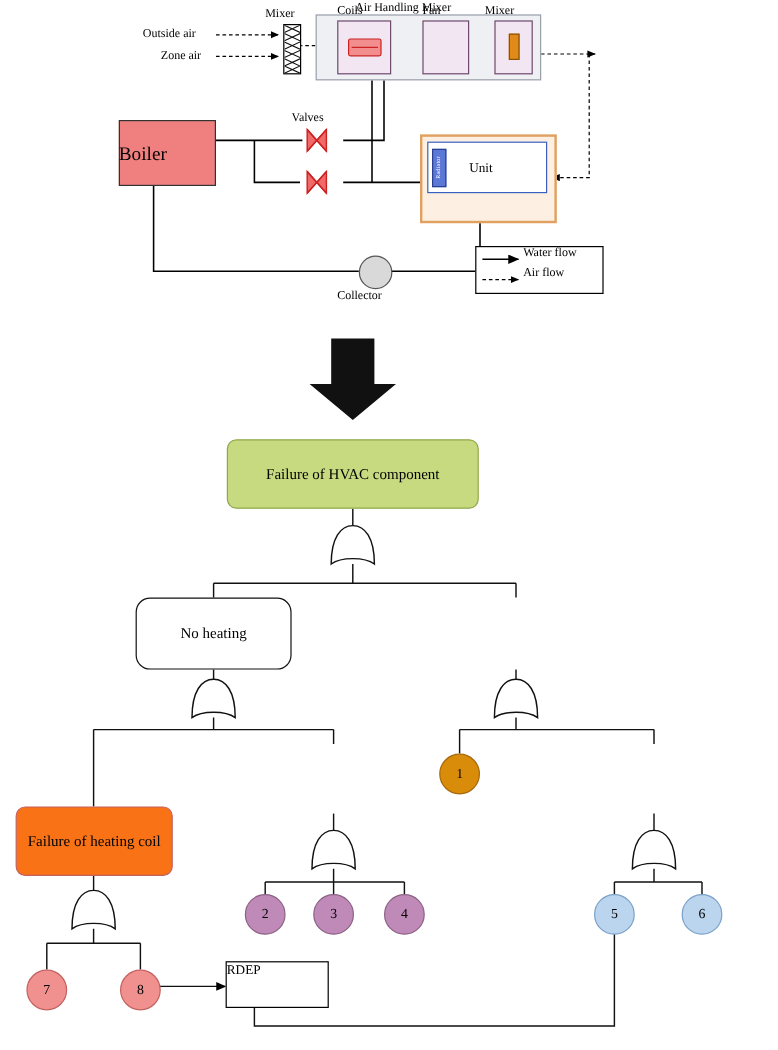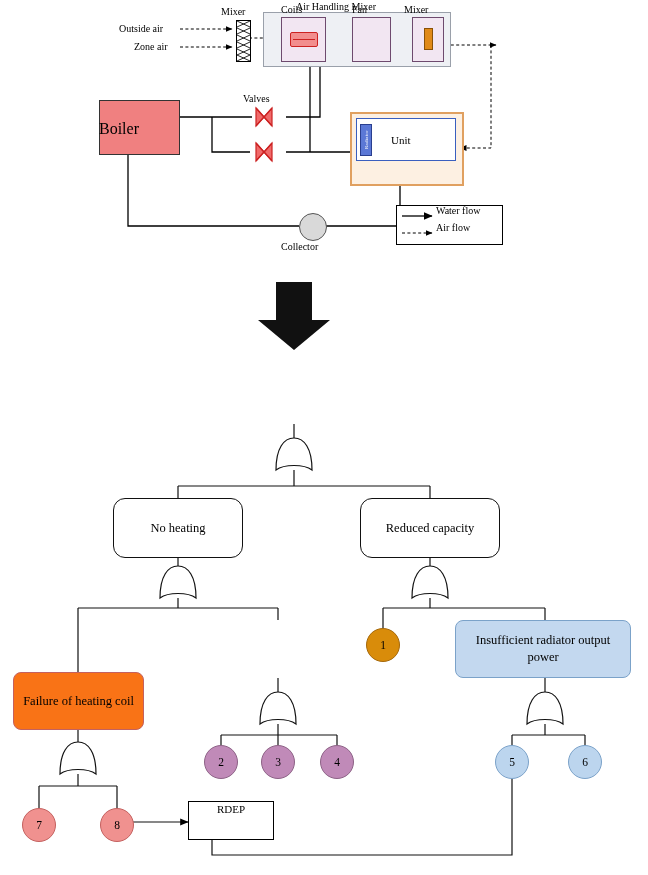--- a/index.html
+++ b/index.html
@@ -162,21 +162,20 @@
   .basic.blue   { background: #bcd5ee; border-color: #7ba2c9; }
   .basic.red    { background: #f0918f; border-color: #c4615f; }
   .rdep {
     position: absolute;
     background: #ffffff;
     border: 1px solid #000;
     box-sizing: border-box;
     font-size: 11px;
     display: flex;
     align-items: flex-start;
-    justify-content: center;
     padding-top: 1px;
   }
 </style>
 </head>
 <body>
 
 <div id="stage">
 
   <svg class="svg-layer" viewBox="0 0 648 875">
     <defs>
@@ -321,29 +320,28 @@
   <div class="lbl c" style="left:281px; top:241px; width:62px;">Collector</div>
 
   <div class="legend-box" style="left:396px; top:205px; width:105px; height:38px;"></div>
   <svg style="position:absolute; left:396px; top:205px;" width="105" height="38" viewBox="0 0 105 38">
     <path d="M6,11 L36,11" stroke="#000" stroke-width="1.3" marker-end="url(#arrS)"></path>
     <path d="M6,28 L36,28" stroke="#000" stroke-width="1" stroke-dasharray="3,2.4" marker-end="url(#arrD)"></path>
   </svg>
   <div class="lbl" style="left:436px; top:205px;">Water flow</div>
   <div class="lbl" style="left:436px; top:222px;">Air flow</div>
 
+  <div class="node top" style="left:189px; top:366px; width:210px; height:58px;">Failure of HVAC component</div>
 
   <div class="node plain" style="left:113px; top:498px; width:130px; height:60px;">No heating</div>
 
-  <div class="node plain" style="left:360px; top:498px; width:140px; height:60px;">Reduced capacity</div>
 
 
   <div class="node coilfail" style="left:13px; top:672px; width:131px; height:58px;">Failure of heating coil</div>
 
-  <div class="node radiator-node" style="left:455px; top:620px; width:176px; height:58px;">Insufficient radiator output power</div>
 
   <div class="basic orange" style="left:366px; top:628px; width:34px; height:34px;">1</div>
 
   <div class="basic purple" style="left:204px; top:745px; width:34px; height:34px;">2</div>
   <div class="basic purple" style="left:261px; top:745px; width:34px; height:34px;">3</div>
   <div class="basic purple" style="left:320px; top:745px; width:34px; height:34px;">4</div>
 
   <div class="basic blue" style="left:495px; top:745px; width:34px; height:34px;">5</div>
   <div class="basic blue" style="left:568px; top:745px; width:34px; height:34px;">6</div>
 

